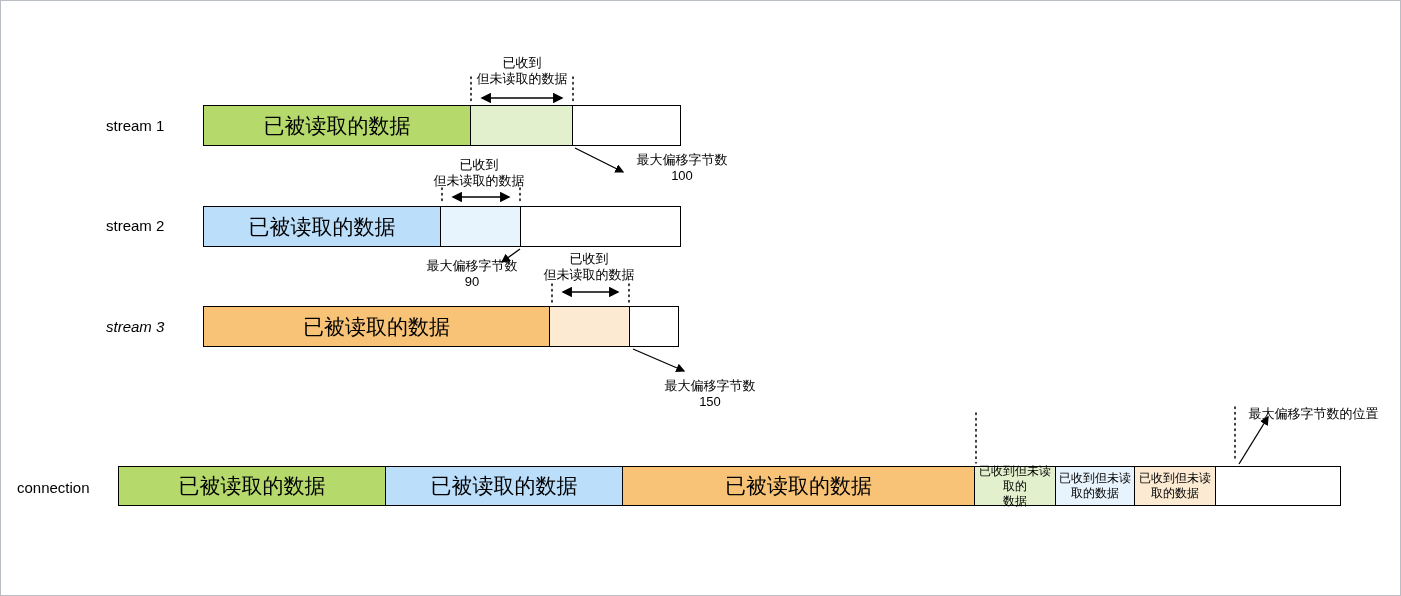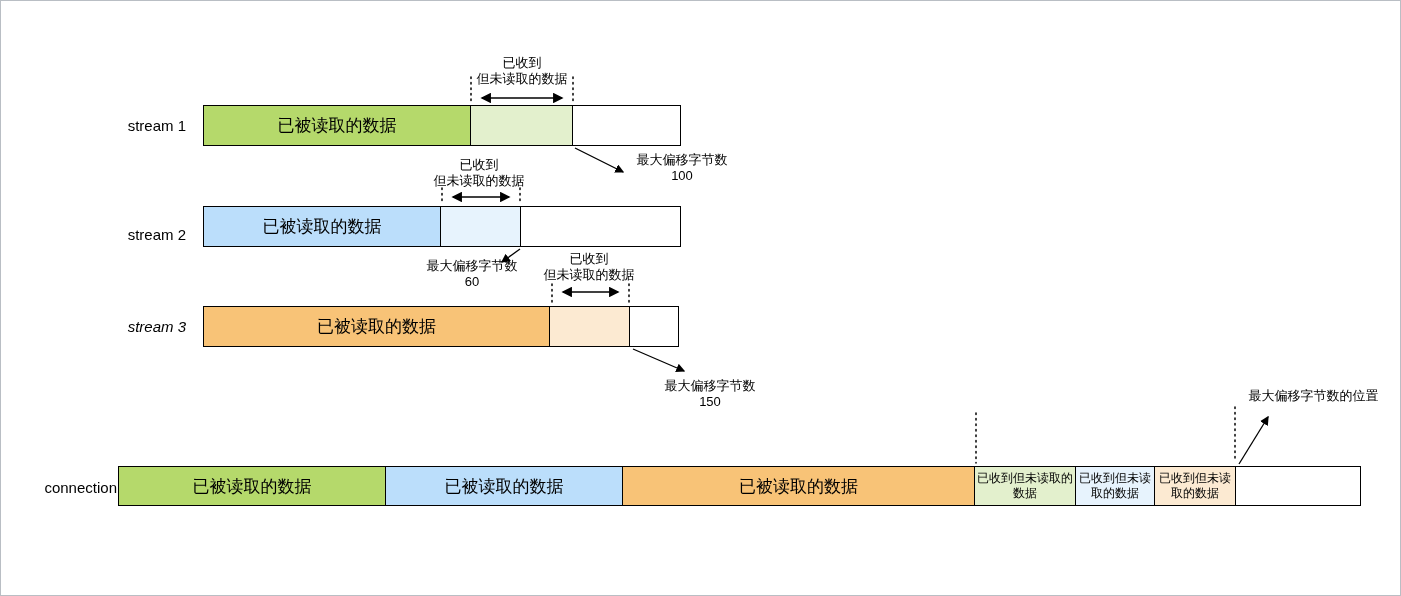--- a/index.html
+++ b/index.html
@@ -8,37 +8,37 @@
     width:1399px;height:594px;
     border:1px solid #b9bec4;
     background:#fff;
     font-family:"Liberation Sans","DejaVu Sans",sans-serif;
     color:#000;
     overflow:hidden;
   }
   .rowlabel{
     position:absolute;
     font-size:15px;
-    text-align:right;
+    text-align:left;
     white-space:nowrap;
   }
   .bar{
     position:absolute;
     display:flex;
     height:41px;
   }
   .seg{
     box-sizing:border-box;
     border:1px solid #000;
     margin-left:-1px;
     display:flex;
     align-items:center;
     justify-content:center;
     text-align:center;
-    font-size:17px;
+    font-size:21px;
   }
   .seg:first-child{margin-left:0;}
   .seg.small{font-size:12px;line-height:15px;flex-direction:column;justify-content:center;}
   .c-green{background:#b5d96b;}
   .c-green-l{background:#e3f0cd;}
   .c-blue{background:#bbdefb;}
   .c-blue-l{background:#e7f3fd;}
   .c-orange{background:#f8c377;}
   .c-orange-l{background:#fcead2;}
   .c-white{background:#ffffff;}
@@ -69,33 +69,33 @@
   </div>
   <div class="anno" style="left:451px;top:54px;width:140px;">
     <span>已收到</span>
     <span>但未读取的数据</span>
   </div>
   <div class="anno" style="left:611px;top:151px;width:140px;">
     <span>最大偏移字节数</span>
     <span>100</span>
   </div>
 
-  <div class="rowlabel" style="left:105px;top:225px;width:80px;">stream 2</div>
+  <div class="rowlabel" style="left:105px;top:216px;width:80px;">stream 2</div>
   <div class="bar" style="left:202px;top:205px;">
     <div class="seg c-blue" style="width:238px;">已被读取的数据</div>
     <div class="seg c-blue-l" style="width:81px;"></div>
     <div class="seg c-white" style="width:161px;"></div>
   </div>
   <div class="anno" style="left:408px;top:156px;width:140px;">
     <span>已收到</span>
     <span>但未读取的数据</span>
   </div>
   <div class="anno" style="left:401px;top:257px;width:140px;">
     <span>最大偏移字节数</span>
-    <span>60</span>
+    <span>90</span>
   </div>
 
   <div class="rowlabel" style="left:105px;top:317px;width:80px;font-style:italic;">stream 3</div>
   <div class="bar" style="left:202px;top:305px;">
     <div class="seg c-orange" style="width:347px;">已被读取的数据</div>
     <div class="seg c-orange-l" style="width:81px;"></div>
     <div class="seg c-white" style="width:50px;"></div>
   </div>
   <div class="anno" style="left:518px;top:250px;width:140px;">
     <span>已收到</span>
@@ -104,35 +104,35 @@
   <div class="anno" style="left:639px;top:377px;width:140px;">
     <span>最大偏移字节数</span>
     <span>150</span>
   </div>
 
   <div class="rowlabel" style="left:16px;top:478px;width:100px;">connection</div>
   <div class="bar" style="left:117px;top:465px;height:40px;">
     <div class="seg c-green" style="width:268px;">已被读取的数据</div>
     <div class="seg c-blue" style="width:238px;">已被读取的数据</div>
     <div class="seg c-orange" style="width:353px;">已被读取的数据</div>
-    <div class="seg small c-green-l" style="width:102px;">
+    <div class="seg small c-green-l" style="width:82px;">
       <span>已收到但未读取的</span>
       <span>数据</span>
     </div>
     <div class="seg small c-blue-l" style="width:80px;">
       <span>已收到但未读</span>
       <span>取的数据</span>
     </div>
     <div class="seg small c-orange-l" style="width:82px;">
       <span>已收到但未读</span>
       <span>取的数据</span>
     </div>
     <div class="seg c-white" style="width:126px;"></div>
   </div>
-  <div class="anno" style="left:1240px;top:387px;width:145px;text-align:center;">最大偏移字节数的位置</div>
+  <div class="anno" style="left:1240px;top:405px;width:145px;text-align:center;">最大偏移字节数的位置</div>
 
   <svg class="overlay" width="1399" height="594" viewBox="0 0 1399 594">
     <defs>
       <marker id="ah" viewBox="0 0 10 10" refX="8.5" refY="5" markerWidth="7" markerHeight="7" orient="auto-start-reverse">
         <path d="M0,0 L10,5 L0,10 z" fill="#000"></path>
       </marker>
     </defs>
 
     <line x1="470" y1="76" x2="470" y2="102" stroke="#000" stroke-width="1.5" stroke-dasharray="1.5 4" stroke-linecap="round"></line>
     <line x1="572" y1="76" x2="572" y2="102" stroke="#000" stroke-width="1.5" stroke-dasharray="1.5 4" stroke-linecap="round"></line>

